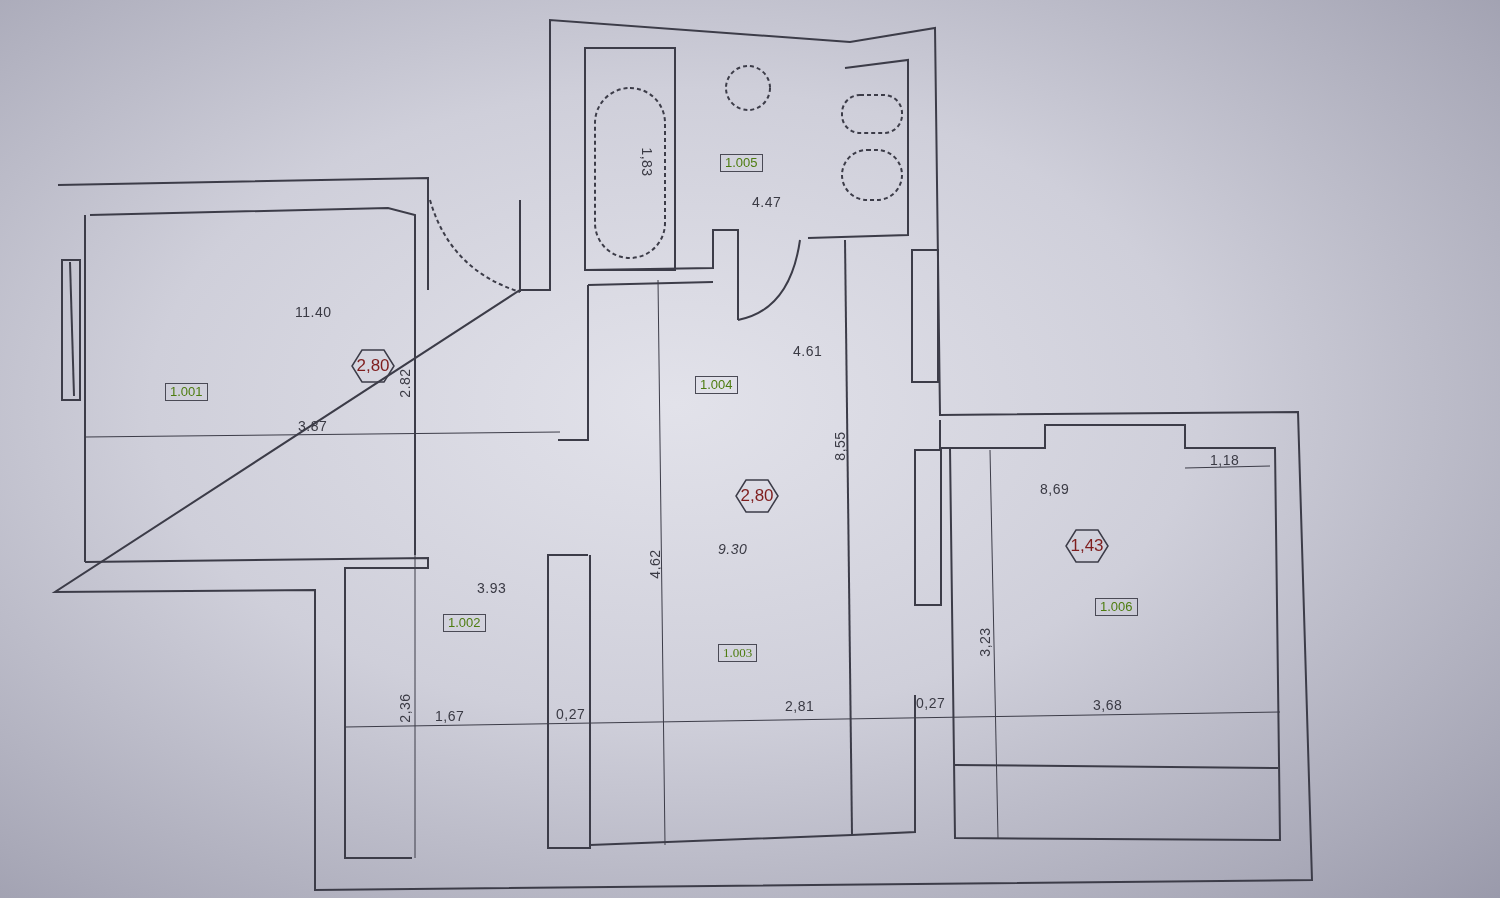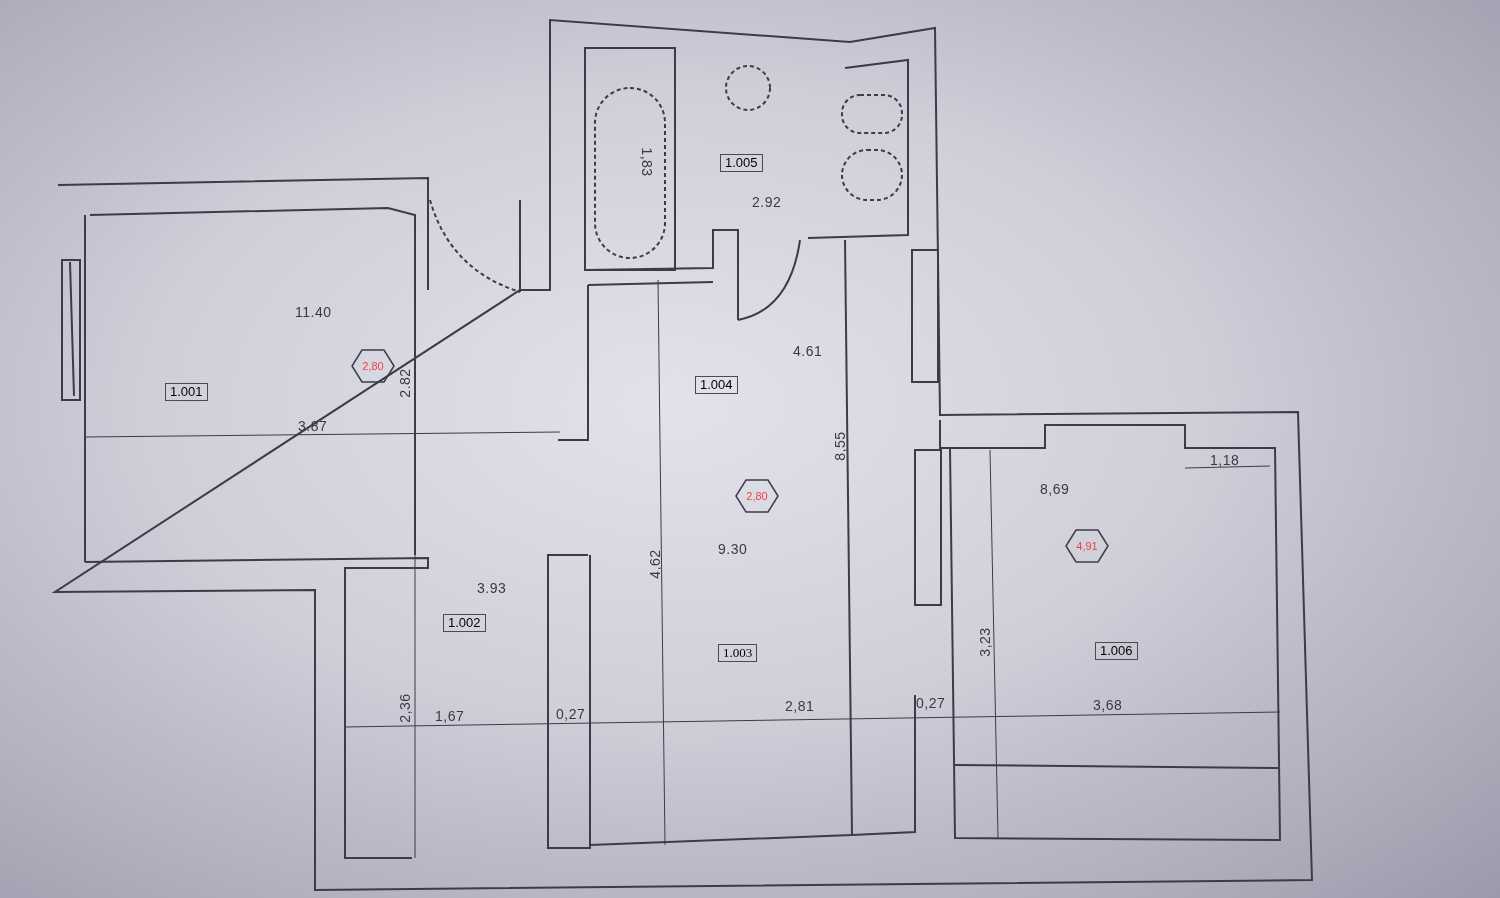--- a/index.html
+++ b/index.html
@@ -1,22 +1,22 @@
 <!DOCTYPE html>
 <html><head>
 <meta charset="utf-8">
 <style>
   html,body{margin:0;padding:0;}
   body{width:1500px;height:898px;overflow:hidden;position:relative;
     background: radial-gradient(ellipse at 45% 45%, #e2e2ea 0%, #cfcfda 45%, #a9a9b8 85%, #9a9aab 100%);
     font-family:"Liberation Sans", sans-serif;}
   .plan{position:absolute;left:0;top:0;width:1500px;height:898px;}
   .lbl{position:absolute;font-size:14px;color:#3a3a44;letter-spacing:0.5px;white-space:nowrap;}
-  .roomid{position:absolute;font-size:13px;color:#000000;border:1.5px solid #4a4a55;padding:0 4px;line-height:16px;white-space:nowrap;}
-  .hex{position:absolute;width:44px;height:34px;font-size:11px;color:#ef4444;display:flex;align-items:center;justify-content:center;}
+  .roomid{position:absolute;font-size:13px;color:#4d7c0f;border:1.5px solid #4a4a55;padding:0 4px;line-height:16px;white-space:nowrap;}
+  .hex{position:absolute;width:44px;height:34px;font-size:17px;color:#7f1d1d;display:flex;align-items:center;justify-content:center;}
   .hex svg{position:absolute;left:0;top:0;}
   .hex span{position:relative;}
   .vert{transform:rotate(-90deg);transform-origin:center;}
 </style>
 </head>
 <body>
 
 <div class="plan">
   <svg width="1500" height="898" viewBox="0 0 1500 898" fill="none" stroke="#3c3c48" stroke-width="2">
 
@@ -66,53 +66,53 @@
     <svg width="44" height="34" viewBox="0 0 44 34">
         <polygon points="11,1 33,1 43,17 33,33 11,33 1,17" fill="none" stroke="#3c3c48" stroke-width="1.5"></polygon>
       </svg>
     <span>2,80</span>
   </div>
   <div class="lbl" style="left:298px;top:418px;">3.87</div>
   <div class="lbl vert" style="left:390px;top:375px;">2.82</div>
 
   
   <div class="roomid" style="left:720px;top:154px;">1.005</div>
-  <div class="lbl" style="left:752px;top:194px;">2.92</div>
+  <div class="lbl" style="left:752px;top:194px;">4.47</div>
   <div class="lbl" style="left:632px;top:154px;transform:rotate(90deg);">1,83</div>
 
   
   <div class="lbl" style="left:793px;top:343px;">4.61</div>
   <div class="roomid" style="left:695px;top:376px;">1.004</div>
   <div class="lbl vert" style="left:825px;top:438px;">8,55</div>
 
   
   <div class="hex" style="left:735px;top:479px;">
     <svg width="44" height="34" viewBox="0 0 44 34">
         <polygon points="11,1 33,1 43,17 33,33 11,33 1,17" fill="none" stroke="#3c3c48" stroke-width="1.5"></polygon>
       </svg>
     <span>2,80</span>
   </div>
-  <div class="lbl" style="left:718px;top:541px;">9.30</div>
+  <div class="lbl" style="left:718px;top:541px;font-style:italic;">9.30</div>
   <div class="roomid" style="left:718px;top:644px;font-family:Liberation Serif, serif;">1.003</div>
   <div class="lbl vert" style="left:640px;top:556px;">4,62</div>
 
   
   <div class="lbl" style="left:477px;top:580px;">3.93</div>
   <div class="roomid" style="left:443px;top:614px;">1.002</div>
   <div class="lbl vert" style="left:390px;top:700px;">2,36</div>
   <div class="lbl" style="left:435px;top:708px;text-align:right;">1,67</div>
   <div class="lbl" style="left:556px;top:706px;">0,27</div>
   <div class="lbl" style="left:785px;top:698px;">2,81</div>
   <div class="lbl" style="left:916px;top:695px;">0,27</div>
 
   
   <div class="lbl" style="left:1040px;top:481px;">8,69</div>
   <div class="hex" style="left:1065px;top:529px;">
     <svg width="44" height="34" viewBox="0 0 44 34">
         <polygon points="11,1 33,1 43,17 33,33 11,33 1,17" fill="none" stroke="#3c3c48" stroke-width="1.5"></polygon>
       </svg>
-    <span>4,91</span>
+    <span>1,43</span>
   </div>
-  <div class="roomid" style="left:1095px;top:642px;">1.006</div>
+  <div class="roomid" style="left:1095px;top:598px;">1.006</div>
   <div class="lbl" style="left:1210px;top:452px;">1,18</div>
   <div class="lbl vert" style="left:970px;top:634px;">3,23</div>
   <div class="lbl" style="left:1093px;top:697px;">3,68</div>
 </div>
 
 </body></html>

